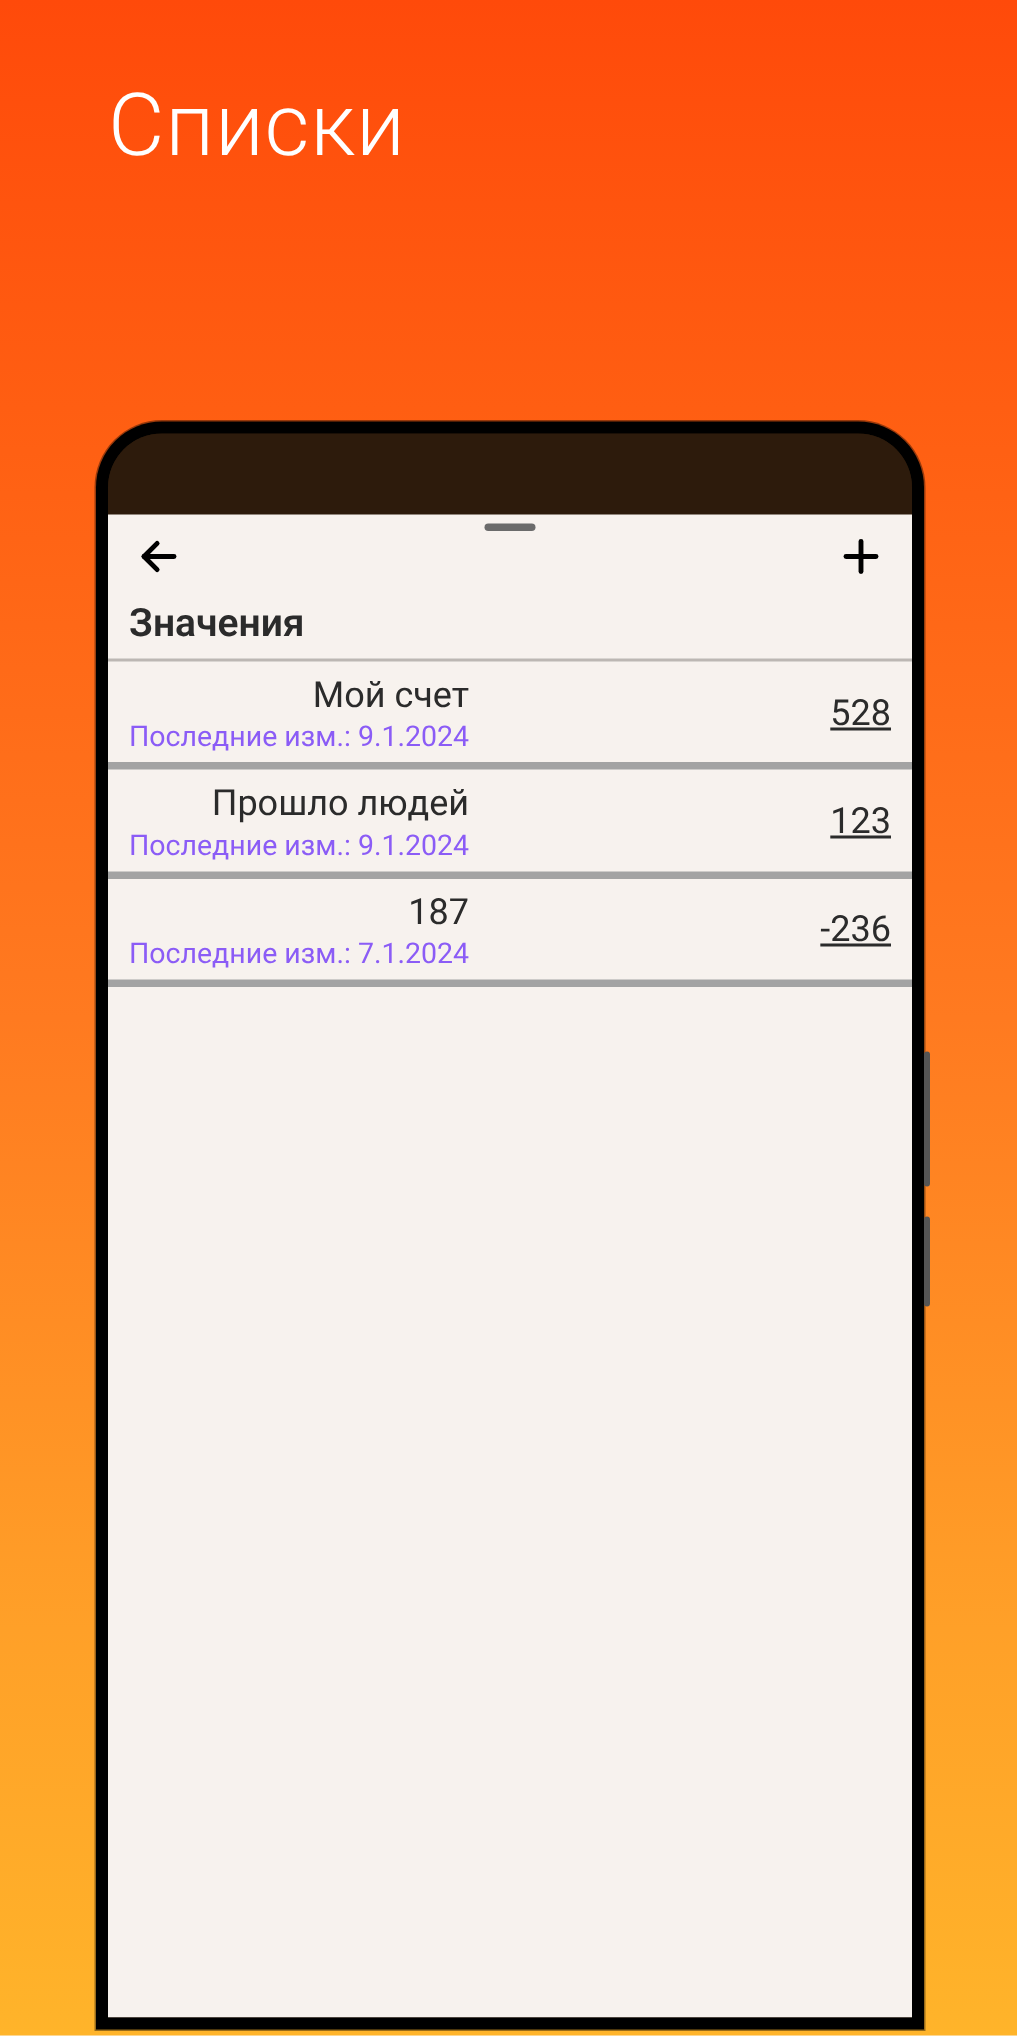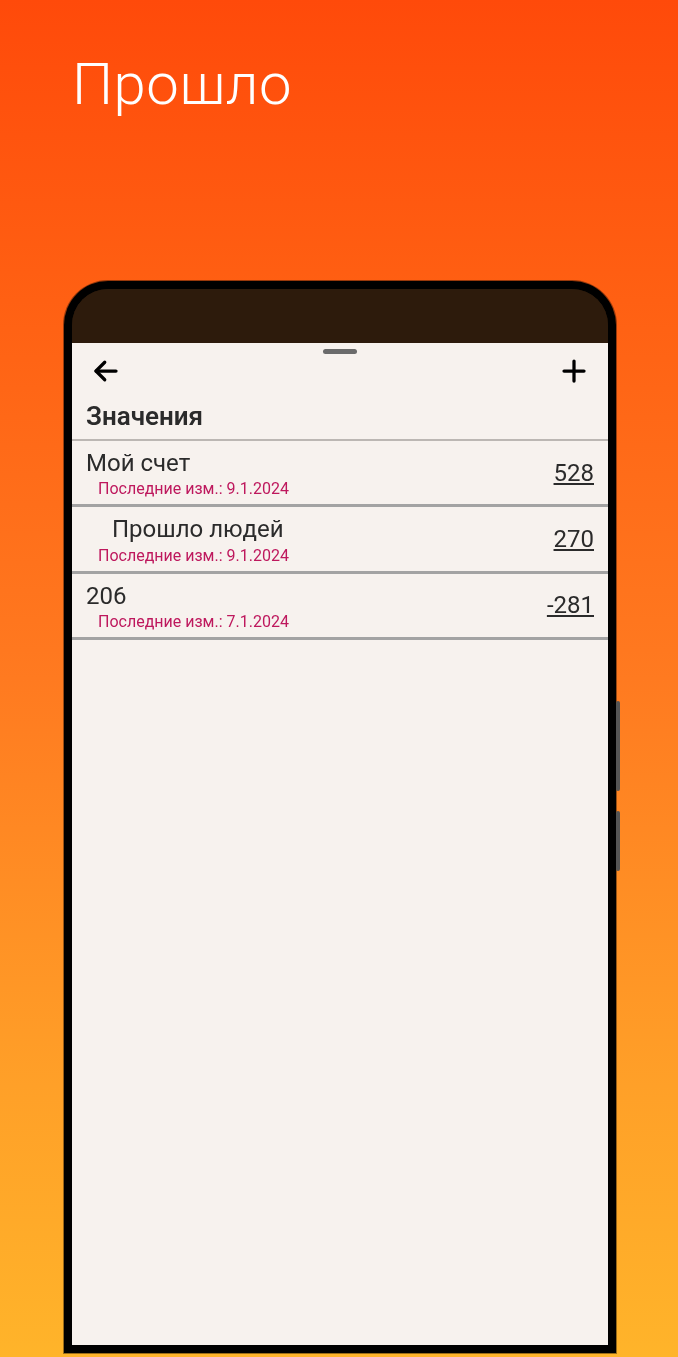--- a/index.html
+++ b/index.html
@@ -103,35 +103,36 @@
     color: #2b2b2b;
     border-bottom: 2px solid #bcb7b3;
   }
 
   
   .row {
     display: flex;
     align-items: center;
     justify-content: space-between;
     padding: 6px 14px 6px 14px;
-    border-bottom: 3px solid #a3a3a3;
+    border-bottom: 5px solid #a3a3a3;
     cursor: pointer;
+    text-align: right;
   }
   .row-left { display: flex; flex-direction: column; }
   .row-title { font-size: 24px; color: #2b2b2b; line-height: 1.35; }
   .row-title.indent { padding-left: 6px; margin-left: 20px; }
-  .row-sub { font-size: 16px; color: #be185d; margin-left: 12px; }
+  .row-sub { font-size: 19px; color: #8b5cf6; }
   .row-val { font-size: 24px; color: #2b2b2b; text-decoration: underline; }
 
 </style>
 </head>
 <body>
 
 <div class="promo">
-  <div>Прошло</div>
+  <div>Списки</div>
 </div>
 
 <div class="phone">
   <div class="side-btn sb1"></div>
   <div class="side-btn sb2"></div>
   <div class="phone-inner">
     <div class="statusbar"></div>
     <div class="screen">
 
       <div class="appbar">
@@ -158,26 +159,26 @@
               <div class="row-title">Мой счет</div>
               <div class="row-sub">Последние изм.: 9.1.2024</div>
             </div>
             <div class="row-val">528</div>
           </div>
           <div class="row">
             <div class="row-left">
               <div class="row-title indent">Прошло людей</div>
               <div class="row-sub">Последние изм.: 9.1.2024</div>
             </div>
-            <div class="row-val">270</div>
+            <div class="row-val">123</div>
           </div>
           <div class="row">
             <div class="row-left">
-              <div class="row-title">206</div>
+              <div class="row-title">187</div>
               <div class="row-sub">Последние изм.: 7.1.2024</div>
             </div>
-            <div class="row-val">-281</div>
+            <div class="row-val">-236</div>
           </div>
         </div>
 
     </div>
   </div>
 </div>
 
 </body></html>

